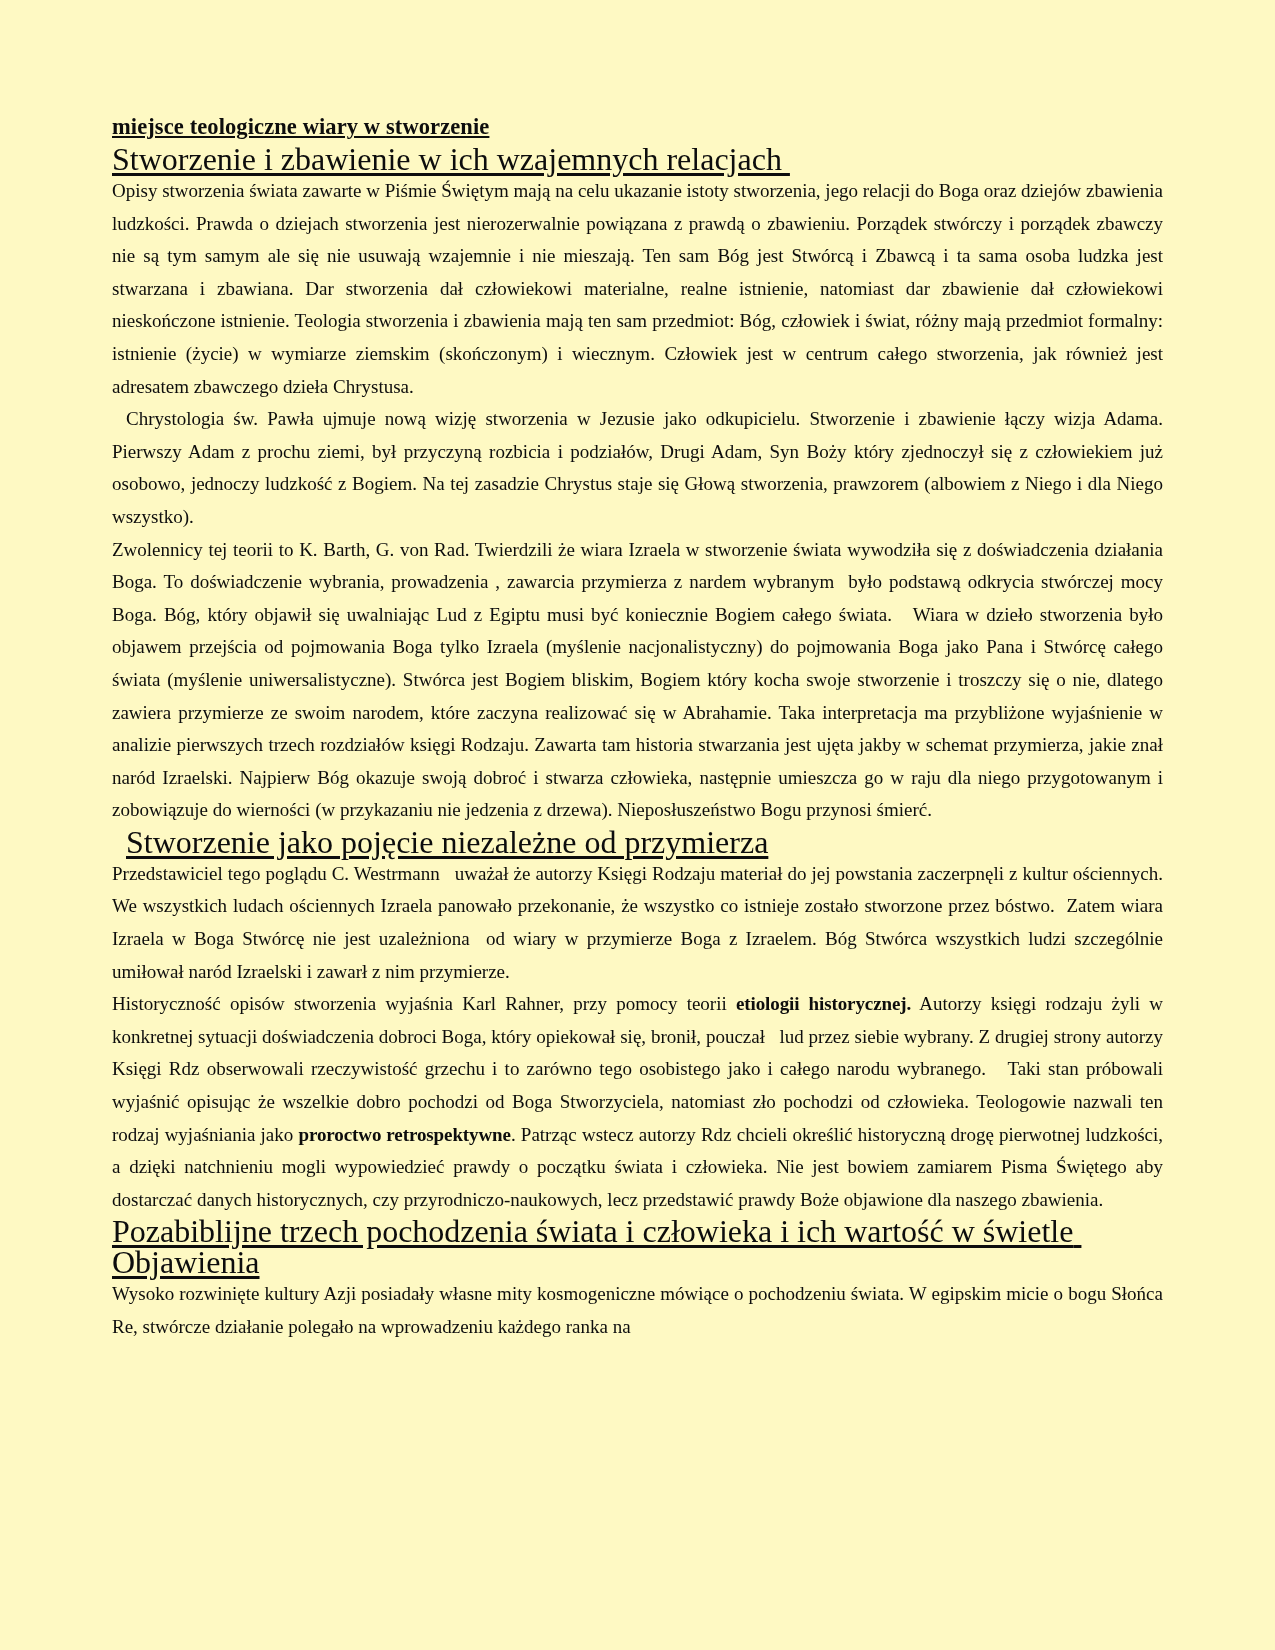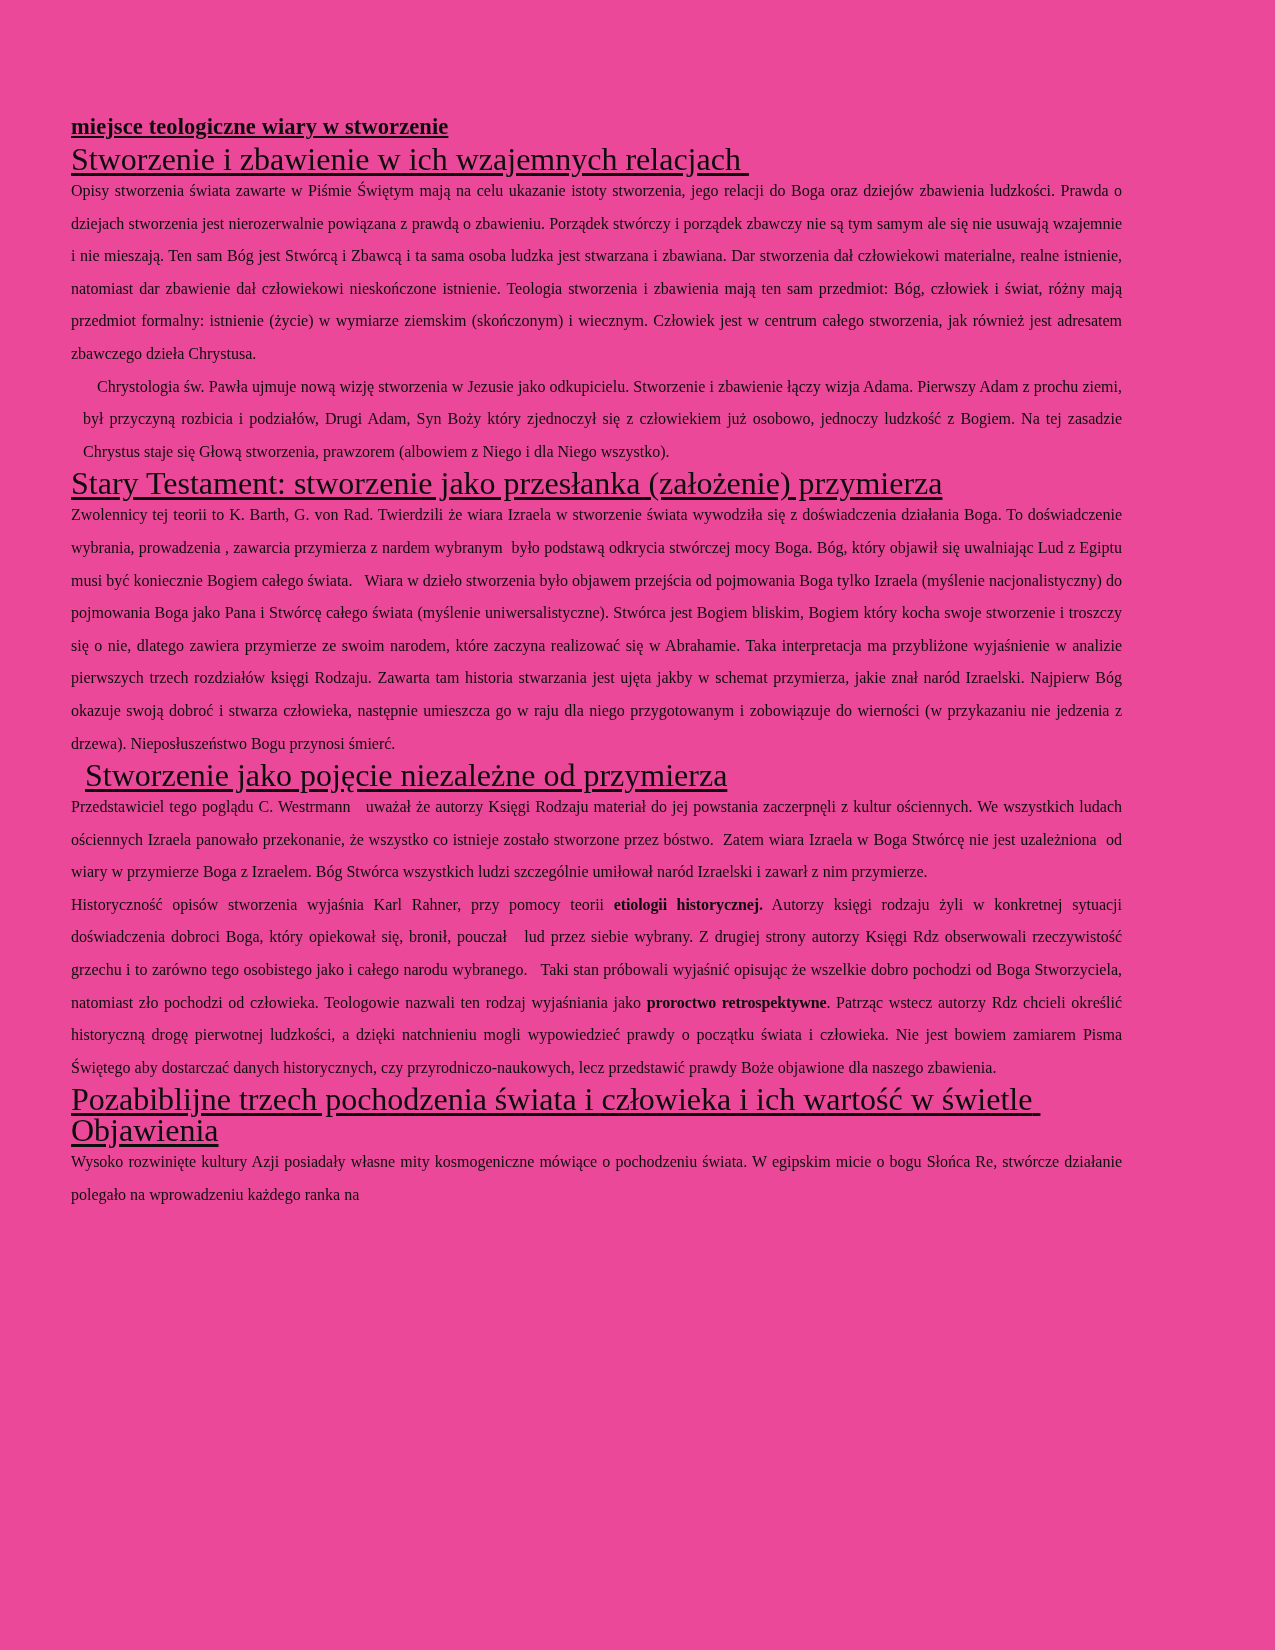--- a/index.html
+++ b/index.html
@@ -12,23 +12,23 @@
     width: 1275px;
     height: 1650px;
     font-family: "Liberation Serif", "DejaVu Serif", serif;
     color: #0d0d0d;
     overflow: hidden;
   }
   .page {
     position: relative;
     width: 1275px;
     height: 1650px;
-    background: #ec4899;
+    background: #fef9c3;
     box-sizing: border-box;
-    padding: 112px 112px 40px 71px;
+    padding: 112px 112px 40px 112px;
   }
   .doc-body {
     width: 1051px;
   }
 
   
   .title {
     font-weight: bold;
     font-size: 22.5px;
     line-height: 30px;
@@ -42,51 +42,49 @@
     line-height: 31px;
     text-decoration: underline;
     text-underline-offset: 2.5px;
     margin: 0;
     white-space: pre-wrap;
   }
   .heading.indent {
     padding-left: 14px;
   }
   .para {
-    font-size: 16px;
+    font-size: 19px;
     line-height: 32.6px;
     text-align: justify;
     text-justify: inter-word;
     margin: 0;
     white-space: pre-wrap;
     -webkit-hyphens: none;
     hyphens: none;
   }
   .para.indent-first {
     text-indent: 14px;
-    margin-left: 12px;
   }
   .para b {
     font-weight: bold;
     letter-spacing: -0.1px;
   }
 </style>
 </head>
 <body>
 
 <div class="page">
   <div class="doc-body">
 
     <h1 class="title">miejsce teologiczne wiary w stworzenie</h1>
 
     <div class="heading">Stworzenie i zbawienie w ich wzajemnych relacjach </div>
     <p class="para">Opisy stworzenia świata zawarte w Piśmie Świętym mają na celu ukazanie istoty stworzenia, jego relacji do Boga oraz dziejów zbawienia ludzkości. Prawda o dziejach stworzenia jest nierozerwalnie powiązana z prawdą o zbawieniu. Porządek stwórczy i porządek zbawczy nie są tym samym ale się nie usuwają wzajemnie i nie mieszają. Ten sam Bóg jest Stwórcą i Zbawcą i ta sama osoba ludzka jest stwarzana i zbawiana. Dar stworzenia dał człowiekowi materialne, realne istnienie, natomiast dar zbawienie dał człowiekowi nieskończone istnienie. Teologia stworzenia i zbawienia mają ten sam przedmiot: Bóg, człowiek i świat, różny mają przedmiot formalny: istnienie (życie) w wymiarze ziemskim (skończonym) i wiecznym. Człowiek jest w centrum całego stworzenia, jak również jest adresatem zbawczego dzieła Chrystusa.</p>
     <p class="para indent-first">Chrystologia św. Pawła ujmuje nową wizję stworzenia w Jezusie jako odkupicielu. Stworzenie i zbawienie łączy wizja Adama. Pierwszy Adam z prochu ziemi, był przyczyną rozbicia i podziałów, Drugi Adam, Syn Boży który zjednoczył się z człowiekiem już osobowo, jednoczy ludzkość z Bogiem. Na tej zasadzie Chrystus staje się Głową stworzenia, prawzorem (albowiem z Niego i dla Niego wszystko).</p>
 
-    <div class="heading">Stary Testament: stworzenie jako przesłanka (założenie) przymierza</div>
     <p class="para">Zwolennicy tej teorii to K. Barth, G. von Rad. Twierdzili że wiara Izraela w stworzenie świata wywodziła się z doświadczenia działania Boga. To doświadczenie wybrania, prowadzenia , zawarcia przymierza z nardem wybranym  było podstawą odkrycia stwórczej mocy Boga. Bóg, który objawił się uwalniając Lud z Egiptu musi być koniecznie Bogiem całego świata.   Wiara w dzieło stworzenia było objawem przejścia od pojmowania Boga tylko Izraela (myślenie nacjonalistyczny) do pojmowania Boga jako Pana i Stwórcę całego świata (myślenie uniwersalistyczne). Stwórca jest Bogiem bliskim, Bogiem który kocha swoje stworzenie i troszczy się o nie, dlatego zawiera przymierze ze swoim narodem, które zaczyna realizować się w Abrahamie. Taka interpretacja ma przybliżone wyjaśnienie w analizie pierwszych trzech rozdziałów księgi Rodzaju. Zawarta tam historia stwarzania jest ujęta jakby w schemat przymierza, jakie znał naród Izraelski. Najpierw Bóg okazuje swoją dobroć i stwarza człowieka, następnie umieszcza go w raju dla niego przygotowanym i zobowiązuje do wierności (w przykazaniu nie jedzenia z drzewa). Nieposłuszeństwo Bogu przynosi śmierć.</p>
 
     <div class="heading indent">Stworzenie jako pojęcie niezależne od przymierza</div>
     <p class="para">Przedstawiciel tego poglądu C. Westrmann   uważał że autorzy Księgi Rodzaju materiał do jej powstania zaczerpnęli z kultur ościennych. We wszystkich ludach ościennych Izraela panowało przekonanie, że wszystko co istnieje zostało stworzone przez bóstwo.  Zatem wiara Izraela w Boga Stwórcę nie jest uzależniona  od wiary w przymierze Boga z Izraelem. Bóg Stwórca wszystkich ludzi szczególnie umiłował naród Izraelski i zawarł z nim przymierze.</p>
 
     <p class="para"><span>Historyczność opisów stworzenia wyjaśnia Karl Rahner, przy pomocy teorii </span><b>etiologii historycznej.</b><span> Autorzy księgi rodzaju żyli w konkretnej sytuacji doświadczenia dobroci Boga, który opiekował się, bronił, pouczał   lud przez siebie wybrany. Z drugiej strony autorzy Księgi Rdz obserwowali rzeczywistość grzechu i to zarówno tego osobistego jako i całego narodu wybranego.   Taki stan próbowali wyjaśnić opisując że wszelkie dobro pochodzi od Boga Stworzyciela, natomiast zło pochodzi od człowieka. Teologowie nazwali ten rodzaj wyjaśniania jako </span><b>proroctwo retrospektywne</b><span>. Patrząc wstecz autorzy Rdz chcieli określić historyczną drogę pierwotnej ludzkości, a dzięki natchnieniu mogli wypowiedzieć prawdy o początku świata i człowieka. Nie jest bowiem zamiarem Pisma Świętego aby dostarczać danych historycznych, czy przyrodniczo-naukowych, lecz przedstawić prawdy Boże objawione dla naszego zbawienia.</span></p>
 
     <div class="heading">Pozabiblijne trzech pochodzenia świata i człowieka i ich wartość w świetle Objawienia</div>
     <p class="para">Wysoko rozwinięte kultury Azji posiadały własne mity kosmogeniczne mówiące o pochodzeniu świata. W egipskim micie o bogu Słońca Re, stwórcze działanie polegało na wprowadzeniu każdego ranka na</p>
 

